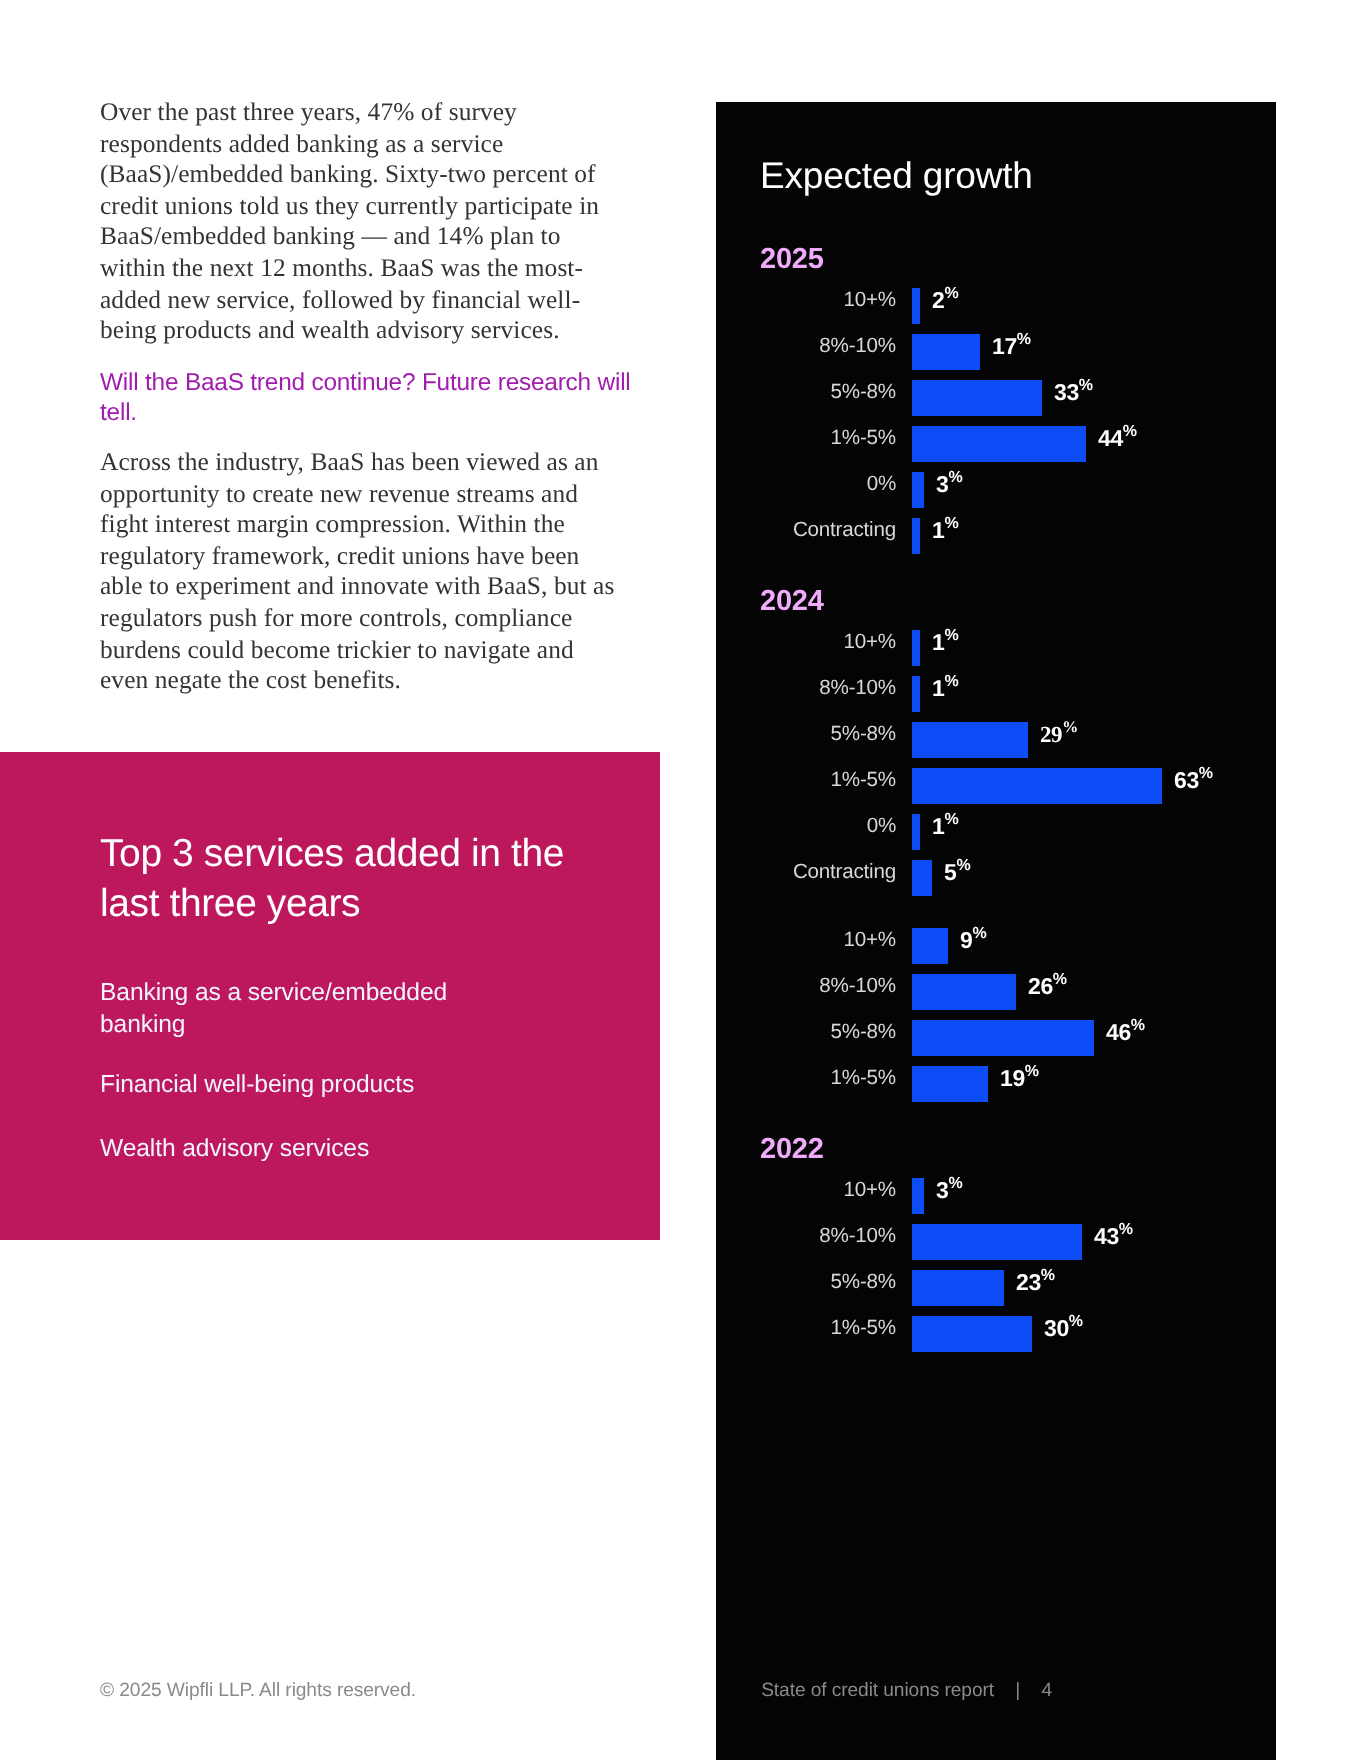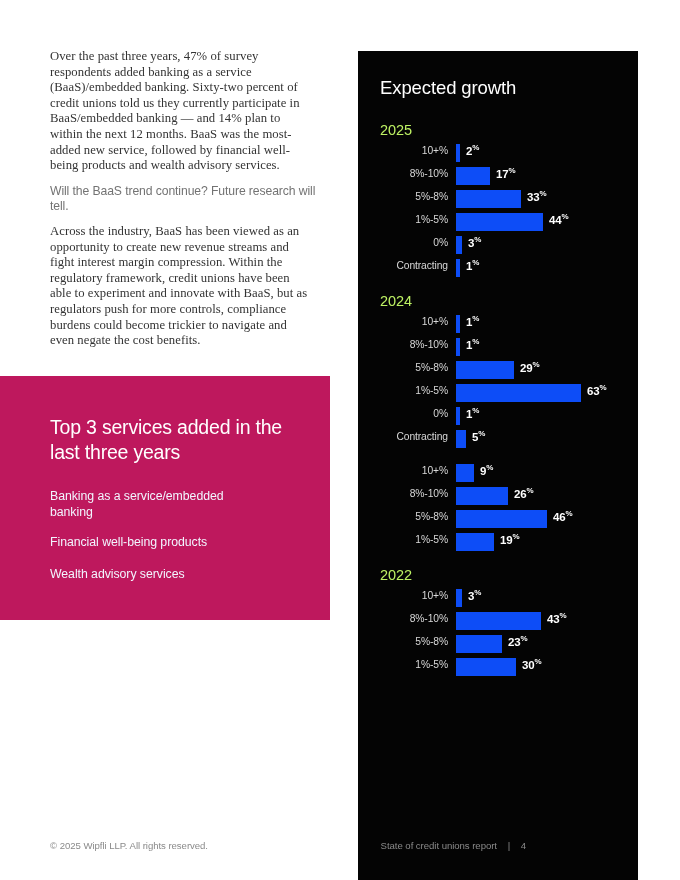--- a/index.html
+++ b/index.html
@@ -39,21 +39,21 @@
   #paragraph-2 { top: 224px; }
 
   #research-link {
     position: absolute;
     left: 50px;
     top: 184px;
     width: 266px;
     font-family: "Liberation Sans", sans-serif;
     font-size: 12.2px;
     line-height: 15.2px;
-    color: #737373;
+    color: #a21caf;
     margin: 0;
     letter-spacing: -0.1px;
   }
 
   
   #callout-box {
     position: absolute;
     left: 0px;
     top: 376px;
     width: 330px;
@@ -109,24 +109,24 @@
   }
   #year-groups {
     position: absolute;
     left: 0;
     top: 71px;
     width: 280px;
   }
   .year-group { position: relative; margin-bottom: 16px; }
   .year-label {
     font-size: 14.5px;
-    color: #bef264;
+    color: #f0abfc;
     margin: 0 0 6px 22px;
     letter-spacing: -0.1px;
-    font-weight: 400;
+    font-weight: 700;
   }
   .bar-row {
     position: relative;
     height: 18px;
     margin-bottom: 5px;
   }
   .bar-row-label {
     position: absolute;
     left: 0;
     top: 1px;
@@ -271,21 +271,21 @@
           <div class="bar-row-label">8%-10%</div>
           <div class="bar-track">
             <div class="bar-fill" style="width: 4px; background: rgb(13, 77, 247);"></div>
             <div class="bar-value" style="left: 10px;">1<sup>%</sup></div>
           </div>
         </div>
         <div class="bar-row">
           <div class="bar-row-label">5%-8%</div>
           <div class="bar-track">
             <div class="bar-fill" style="width: 58px; background: rgb(13, 77, 247);"></div>
-            <div class="bar-value" style="left: 64px;">29<sup>%</sup></div>
+            <div class="bar-value" style="left: 64px; font-family: Liberation Serif, serif;">29<sup>%</sup></div>
           </div>
         </div>
         <div class="bar-row">
           <div class="bar-row-label">1%-5%</div>
           <div class="bar-track">
             <div class="bar-fill" style="width: 125px; background: rgb(13, 77, 247);"></div>
             <div class="bar-value" style="left: 131px; text-align: right;">63<sup>%</sup></div>
           </div>
         </div>
         <div class="bar-row">

